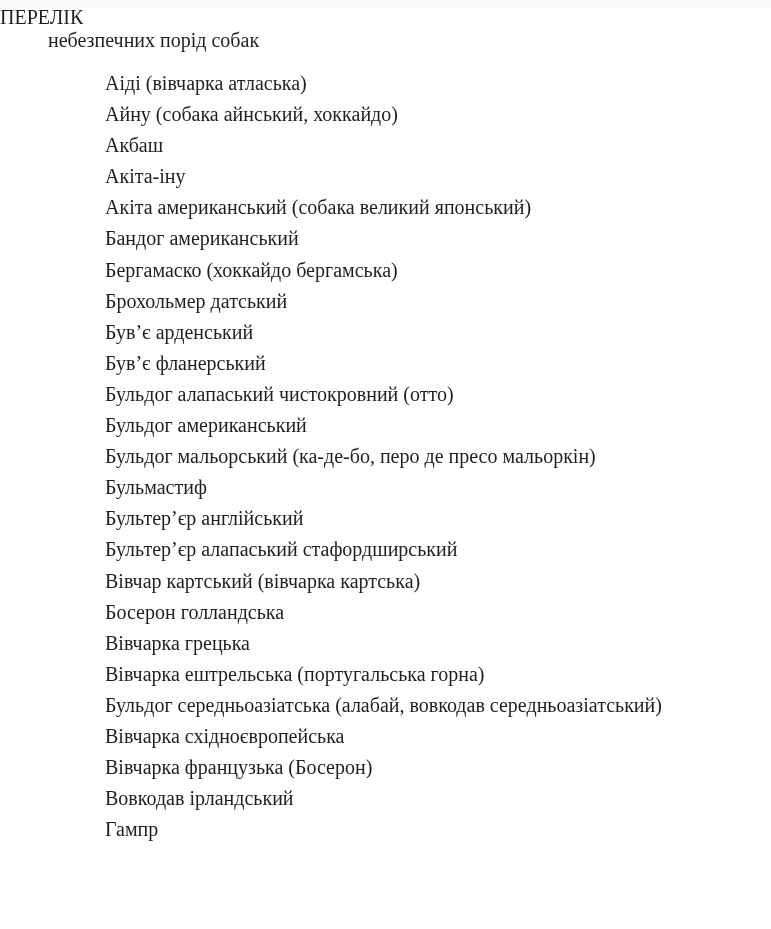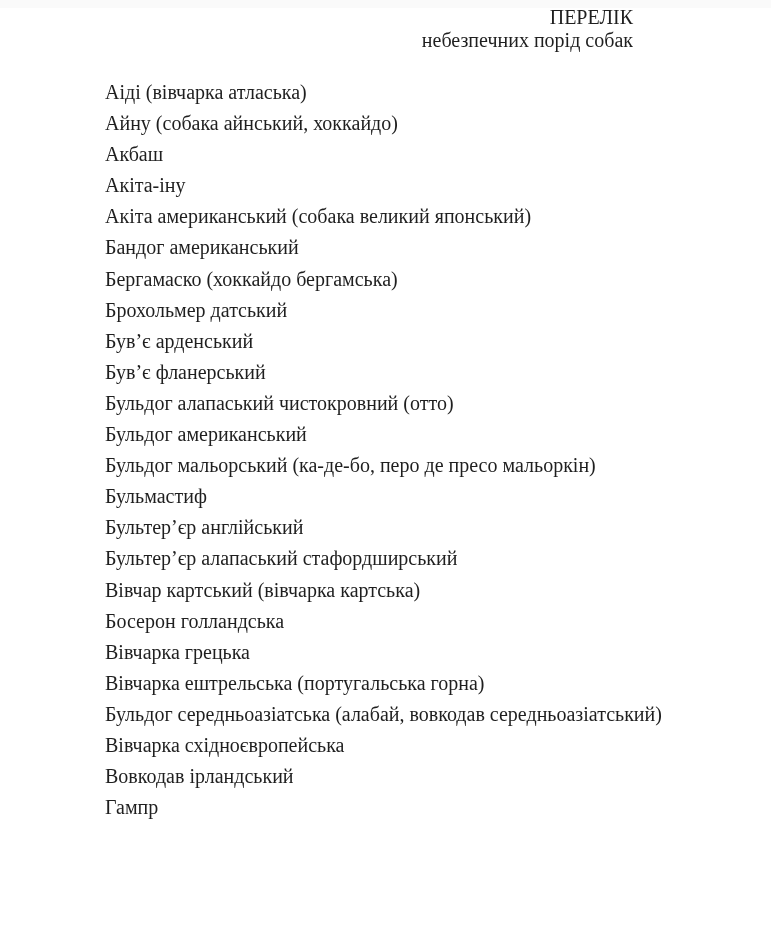--- a/index.html
+++ b/index.html
@@ -22,33 +22,34 @@
     left: 0;
     width: 771px;
     height: 8px;
     background: #fafafa;
   }
   .doc-header {
     position: absolute;
     top: 6px;
     left: 0;
     width: 633px;
-    text-align: right;
+    text-align: left;
     font-size: 20px;
     line-height: 23px;
   }
   .doc-title {
     white-space: nowrap;
   }
   .doc-subtitle {
     white-space: nowrap;
+    margin-left: 48px;
   }
   .breed-list {
     position: absolute;
-    top: 77px;
+    top: 68px;
     left: 105px;
     right: 10px;
     margin: 0;
     padding: 0;
     list-style: none;
   }
   .breed-item {
     height: 31.1px;
     line-height: 31.1px;
     font-size: 20px;
@@ -80,16 +81,17 @@
       <li class="breed-item">Бульдог мальорський (ка-де-бо, перо де пресо мальоркін)</li>
       <li class="breed-item">Бульмастиф</li>
       <li class="breed-item">Бультер’єр англійський</li>
       <li class="breed-item">Бультер’єр алапаський стафордширський</li>
       <li class="breed-item">Вівчар картський (вівчарка картська)</li>
       <li class="breed-item">Босерон голландська</li>
       <li class="breed-item">Вівчарка грецька</li>
       <li class="breed-item">Вівчарка ештрельська (португальська горна)</li>
       <li class="breed-item">Бульдог середньоазіатська (алабай, вовкодав середньоазіатський)</li>
       <li class="breed-item">Вівчарка східноєвропейська</li>
+      <li class="breed-item">Вівчарка французька (Босерон)</li>
       <li class="breed-item">Вовкодав ірландський</li>
       <li class="breed-item">Гампр</li>
     </ul>
 </div>
 
 </body></html>

